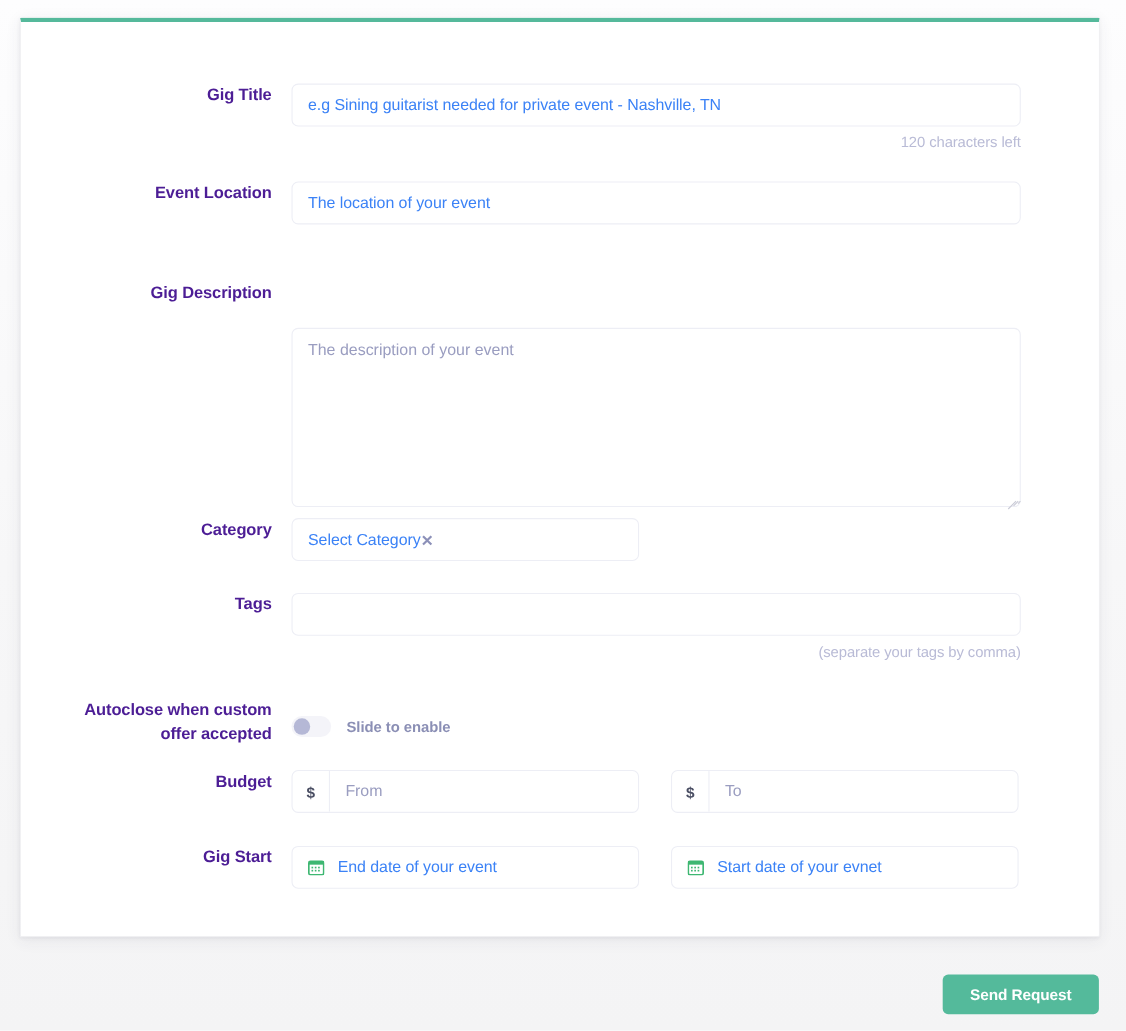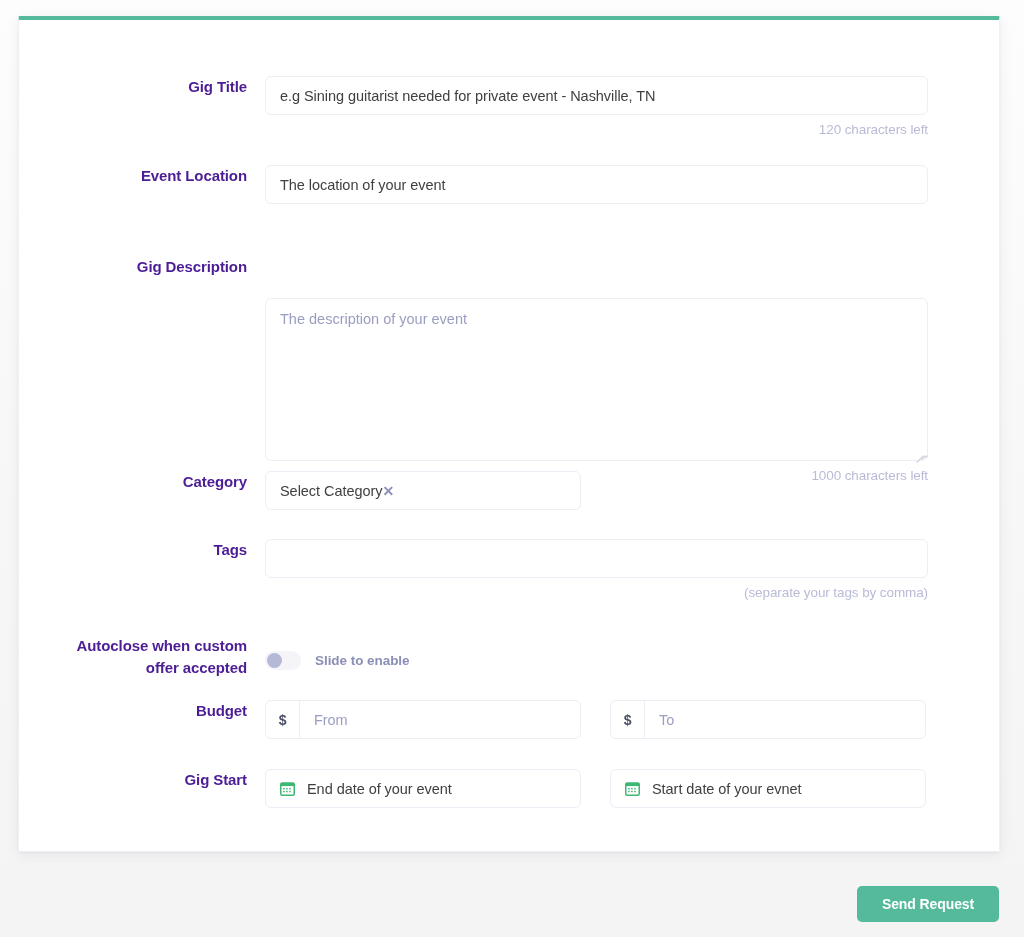--- a/index.html
+++ b/index.html
@@ -64,21 +64,21 @@
     border-radius: 6px;
     background: #fff;
     height: 39px;
     display: flex;
     align-items: center;
     padding: 0 14px;
     font-size: 14.5px;
     color: #9a9dc0;
     letter-spacing: -0.05px;
   }
-  .inp .ph { color: #404040; }
+  .inp .ph { color: #3b82f6; }
 
   .textarea {
     border: 1px solid #edeef5;
     border-radius: 6px;
     background: #fff;
     height: 163px;
     padding: 12px 14px;
     font-size: 14.5px;
     color: #9a9dc0;
     position: relative;
@@ -226,21 +226,20 @@
       <div class="label">Gig Description</div>
       <div class="field-col" style="width:663px;">
         <div class="textarea">
           <span class="ph">The description of your event</span>
           <span class="resize-grip">
               <i></i>
               <i></i>
               <i></i>
             </span>
         </div>
-        <div class="hint">1000 characters left</div>
       </div>
     </div>
 
     <div class="row" style="left:0; top:451px; width:982px;">
       <div class="label">Category</div>
       <div class="field-col">
         <div class="inp select-box">
           <span class="ph">Select Category</span>
           <span class="clear-x">✕</span>
         </div>

